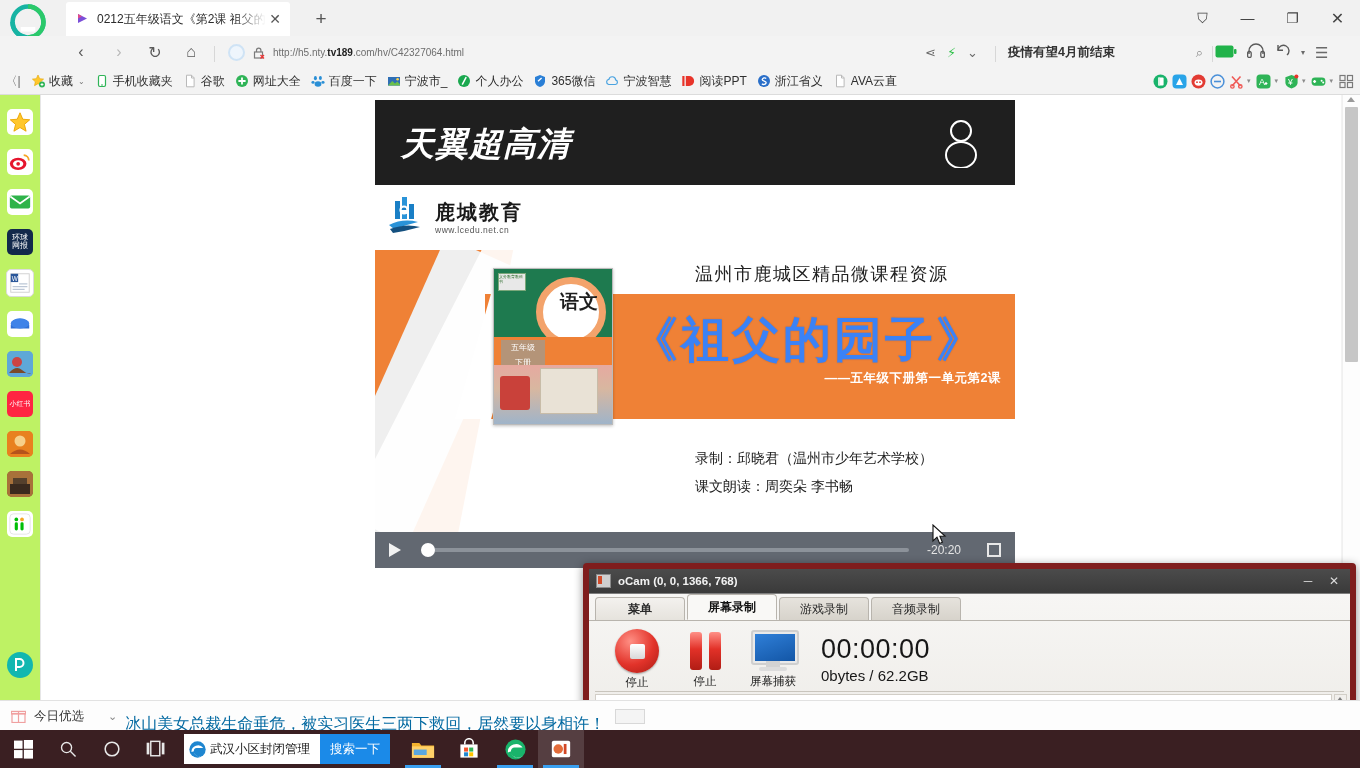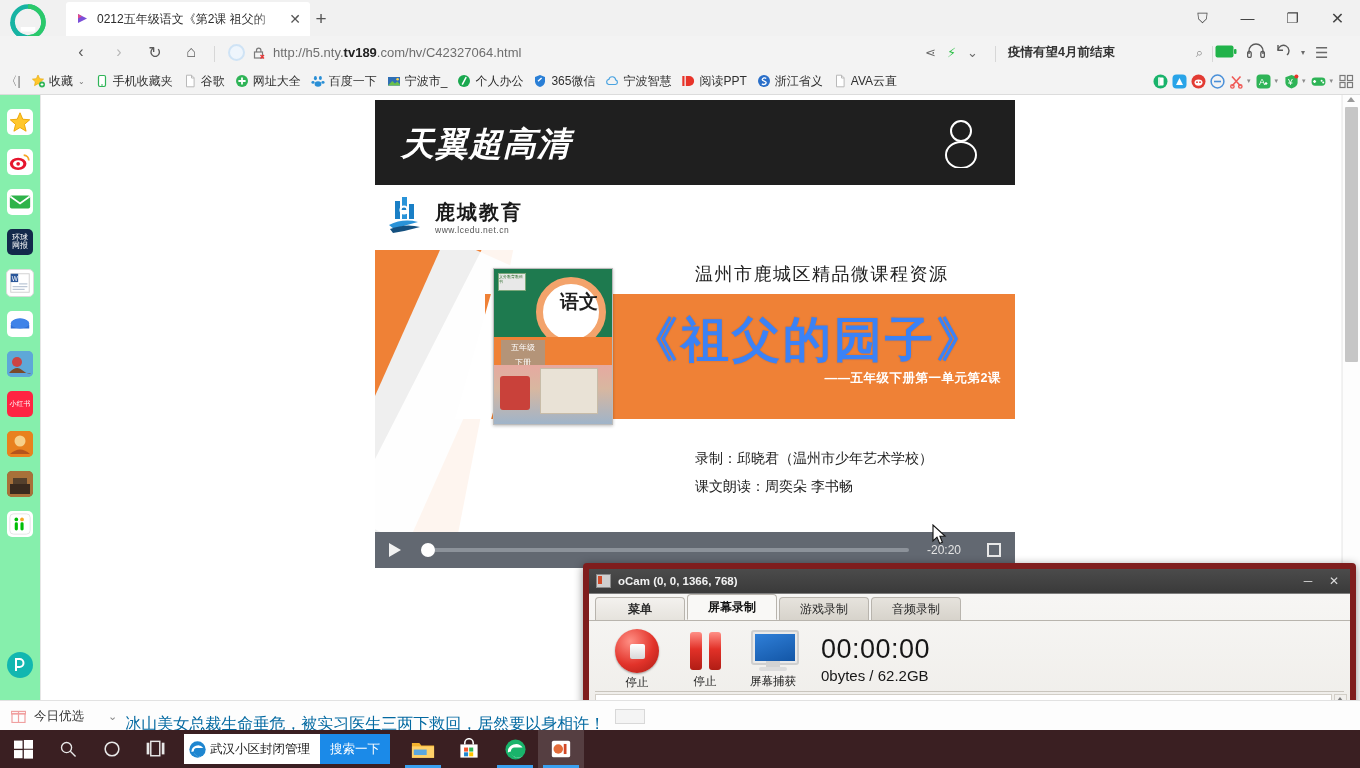--- a/index.html
+++ b/index.html
@@ -11,21 +11,21 @@
   }
   .screen{position:relative;width:1360px;height:768px;overflow:hidden;background:#fff;}
 
   
   .browser{position:absolute;left:0;top:0;width:1360px;height:700px;background:#f3f3f3;}
 
   
   .tabstrip{position:absolute;left:0;top:0;width:1360px;height:36px;background:#f1f1f1;}
   .edge-logo{position:absolute;left:6px;top:2px;width:44px;height:40px;}
   .tab{
-    position:absolute;left:66px;top:2px;width:244px;height:34px;
+    position:absolute;left:66px;top:2px;width:224px;height:34px;
     background:#ffffff;border-top-left-radius:3px;border-top-right-radius:3px;
     display:flex;align-items:center;padding:0 6px 0 10px;box-sizing:border-box;
   }
   .tab-favicon{width:14px;height:14px;flex:0 0 14px;position:relative;margin-right:7px;}
   .tab-title{
     flex:1 1 auto;font-size:12px;color:#2b2b2b;white-space:nowrap;overflow:hidden;
     -webkit-mask-image:linear-gradient(to right,#000 82%,transparent 100%);
     mask-image:linear-gradient(to right,#000 82%,transparent 100%);
   }
   .tab-close{flex:0 0 18px;width:18px;height:18px;line-height:18px;text-align:center;
@@ -37,21 +37,21 @@
     font-size:14px;color:#444;}
   .winbtn.close{font-size:16px;}
 
   
   .navbar{position:absolute;left:0;top:36px;width:1360px;height:32px;background:#f3f3f3;}
   .navicon{position:absolute;top:0;height:32px;width:30px;display:flex;align-items:center;
     justify-content:center;color:#5a5a5a;font-size:16px;}
   .addrwrap{position:absolute;left:228px;top:4px;width:690px;height:25px;display:flex;align-items:center;}
   .addr-globe{width:13px;height:13px;border-radius:50%;border:2px solid #cfe3f5;background:#eef5fc;margin-right:7px;}
   .addr-lock{position:relative;width:14px;height:14px;margin-right:7px;}
-  .addr-url{font-size:13px;color:#6e6e6e;white-space:nowrap;}
+  .addr-url{font-size:10px;color:#6e6e6e;white-space:nowrap;}
   .addr-url b{color:#222;font-weight:600;}
   .addr-right{position:absolute;left:925px;top:4px;height:25px;display:flex;align-items:center;gap:11px;}
   .mini{color:#6a6a6a;font-size:13px;display:flex;align-items:center;}
   .vsep{position:absolute;top:10px;width:1px;height:16px;background:#d7d7d7;}
   .searchbox{position:absolute;left:1008px;top:4px;width:195px;height:25px;display:flex;align-items:center;}
   .searchbox .txt{font-size:12.5px;color:#333;white-space:nowrap;font-weight:bold;}
   .searchbox .mag{margin-left:auto;color:#888;font-size:13px;}
   .tools{position:absolute;left:1215px;top:4px;height:25px;display:flex;align-items:center;gap:10px;}
 
   
@@ -59,21 +59,21 @@
     border-bottom:1px solid #dcdcdc;display:flex;align-items:center;}
   .bm-left-arrow{width:26px;display:flex;justify-content:center;color:#666;font-size:12px;}
   .bm{display:flex;align-items:center;height:26px;padding:0 5px;font-size:12px;color:#2f2f2f;white-space:nowrap;}
   .bm .bmi{width:14px;height:14px;margin-right:4px;flex:0 0 14px;position:relative;}
   .bm .caret{margin-left:5px;font-size:8px;color:#777;}
   .ext-area{position:absolute;right:6px;top:0;height:26px;display:flex;align-items:center;gap:4px;}
   .ext{width:15px;height:15px;position:relative;}
   .ext-caret{font-size:7px;color:#8a8a8a;margin-left:-1px;margin-right:2px;}
 
   
-  .rail{position:absolute;left:0;top:95px;width:40px;height:605px;background:#86efac;
+  .rail{position:absolute;left:0;top:95px;width:40px;height:605px;background:#bef264;
     border-right:1px solid #e6e6e6;display:flex;flex-direction:column;align-items:center;}
   .rail-icon{width:26px;height:26px;margin-top:14px;border-radius:5px;position:relative;
     display:flex;align-items:center;justify-content:center;font-size:10px;color:#fff;overflow:hidden;}
   .rail-bottom{margin-top:auto;margin-bottom:22px;}
 
   
   .page{position:absolute;left:41px;top:95px;width:1300px;height:605px;background:#ffffff;overflow:hidden;}
 
   
   .vscroll{position:absolute;right:0;top:95px;width:17px;height:605px;background:#fdfdfd;border-left:1px solid #f0f0f0;}

